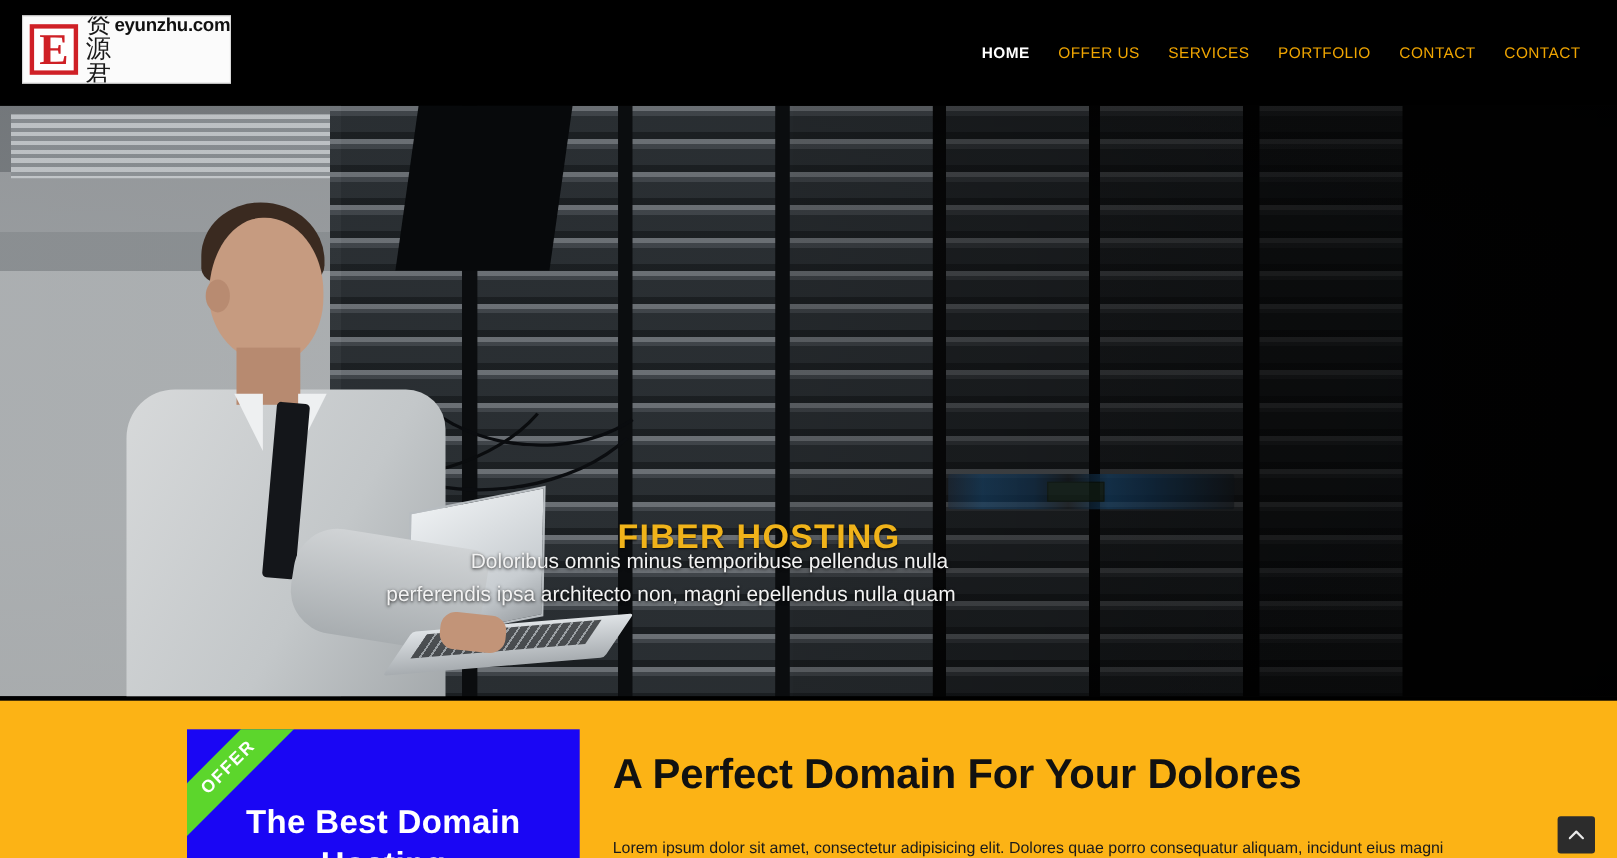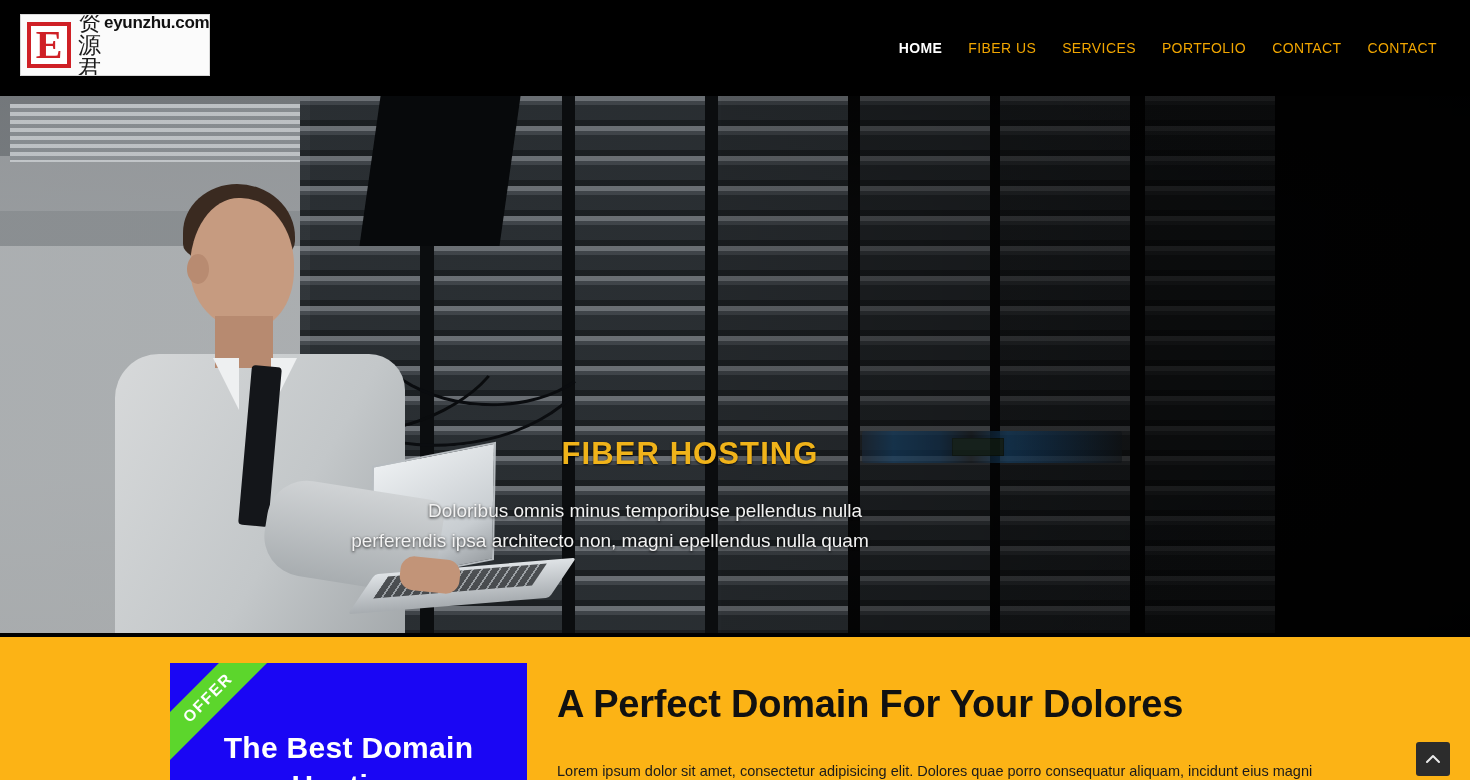--- a/index.html
+++ b/index.html
@@ -297,21 +297,21 @@
   }
 
   #hero-content {
     position: absolute;
     left: 0; top: 0;
     width: 1470px; height: 537px;
     z-index: 10;
   }
   #hero-title {
     position: absolute;
-    top: 340px;
+    top: 374px;
     left: 0;
     width: 1380px;
     text-align: center;
     font-size: 31px;
     font-weight: bold;
     letter-spacing: 1.1px;
     color: #f0b31a;
     text-shadow: 0 1px 2px rgba(0,0,0,0.8);
   }
   .hero-sub {
@@ -421,21 +421,21 @@
     <div id="watermark">
       <div id="wm-e">E</div>
       <div id="wm-text">
         <div id="wm-cn">资源君</div>
         <div id="wm-url">eyunzhu.com/vdisk</div>
       </div>
     </div>
 
     <nav id="nav">
       <a class="nav-item active" href="#">HOME</a>
-      <a class="nav-item" href="#">FIBER US</a>
+      <a class="nav-item" href="#">OFFER US</a>
       <a class="nav-item" href="#">SERVICES</a>
       <a class="nav-item" href="#">PORTFOLIO</a>
       <a class="nav-item" href="#">CONTACT</a>
       <a class="nav-item" href="#">CONTACT</a>
     </nav>
   </div>
 
   <div id="hero">
 
     <div class="hero-photo">

